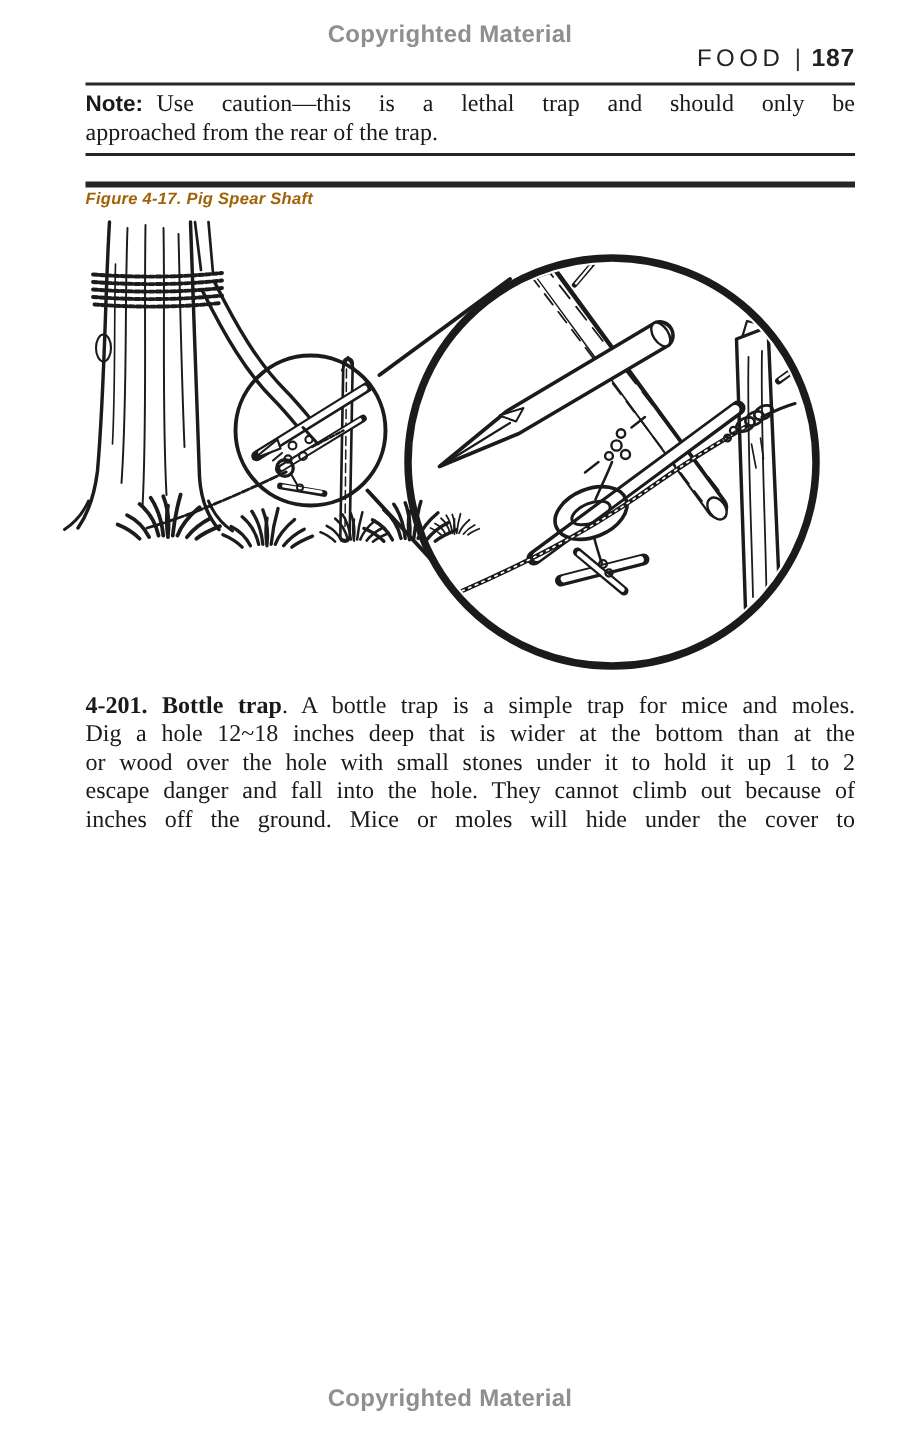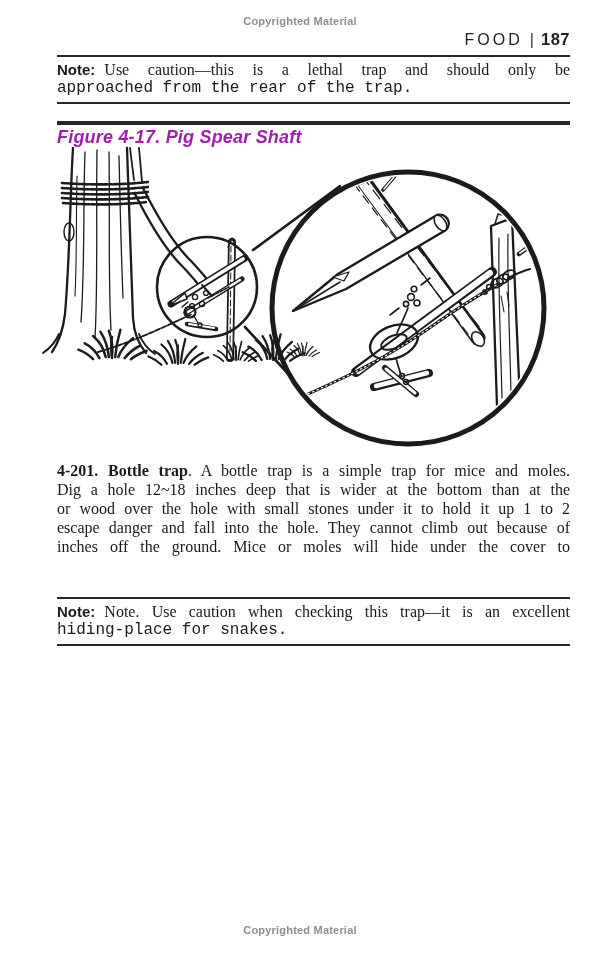--- a/index.html
+++ b/index.html
@@ -1,39 +1,39 @@
 <!DOCTYPE html>
 <html><head>
 <meta charset="utf-8">
 <style>
   html,body{margin:0;padding:0;background:#ffffff;}
   .page{position:relative;width:600px;height:960px;background:#ffffff;overflow:hidden;
         font-family:"Liberation Serif",serif;color:#1a1a1a;}
   .copyright{position:absolute;left:0;right:0;text-align:center;
-        font-family:"Liberation Sans",sans-serif;font-weight:700;font-size:11px;
+        font-family:"Liberation Sans",sans-serif;font-weight:700;font-size:16px;
         color:#8f8f8f;letter-spacing:.2px;}
   .copyright.top{top:15px;}
   .copyright.bottom{top:924px;}
   .pagehead{position:absolute;top:30px;right:30px;font-family:"Liberation Sans",sans-serif;
         font-size:16px;color:#222;display:flex;align-items:baseline;padding-left:37px;}
   .pagehead .section{letter-spacing:3px;font-weight:400;}
   .pagehead .divider{margin:0 7px;font-weight:400;color:#333;}
   .pagehead .pagenum{font-weight:700;font-size:16.5px;letter-spacing:.5px;}
   .noteblock{position:absolute;left:57px;width:513px;
         border-top:2.5px solid #262626;border-bottom:2.5px solid #262626;
         padding:3px 0 4px 0;font-size:16px;line-height:19px;}
   .noteblock.n1{top:55px;}
   .noteblock.n2{top:597px;}
   .jline{text-align:justify;text-align-last:justify;}
-  .lline{text-align:left;font-family:Liberation Mono, monospace;}
+  .lline{text-align:left;}
   .note-label{font-family:"Liberation Sans",sans-serif;font-weight:700;font-size:15px;
         margin-right:9px;}
   .caption-rule{position:absolute;left:57px;top:121px;width:513px;height:3.5px;background:#262626;}
   .figure-caption{position:absolute;left:57px;top:127px;font-family:"Liberation Sans",sans-serif;
-        font-weight:700;font-style:italic;font-size:18px;color:#a21caf;letter-spacing:.2px;}
+        font-weight:700;font-style:italic;font-size:11px;color:#a16207;letter-spacing:.2px;}
   .figure-wrap{position:absolute;left:40px;top:146px;width:540px;height:312px;}
   .bodypar{position:absolute;left:57px;top:461px;width:513px;font-size:16px;line-height:19px;}
   .lead-bold{font-weight:700;}
 </style>
 </head>
 <body>
 
 <div class="page">
 
   <div class="copyright top">Copyrighted Material</div>
@@ -197,20 +197,16 @@
   </div>
 
   <div class="bodypar">
     <div class="jline"><span class="lead-bold">4-201. Bottle trap</span><span>. A bottle trap is a simple trap for mice and moles.</span></div>
     <div class="jline">Dig a hole 12~18 inches deep that is wider at the bottom than at the</div>
     <div class="jline">or wood over the hole with small stones under it to hold it up 1 to 2</div>
     <div class="jline">escape danger and fall into the hole. They cannot climb out because of</div>
     <div class="jline">inches off the ground. Mice or moles will hide under the cover to</div>
   </div>
 
-  <div class="noteblock n2">
-    <div class="jline"><span class="note-label">Note:</span><span>Note. Use caution when checking this trap—it is an excellent</span></div>
-    <div class="lline">hiding-place for snakes.</div>
-  </div>
 
   <div class="copyright bottom">Copyrighted Material</div>
 
 </div>
 
 </body></html>

